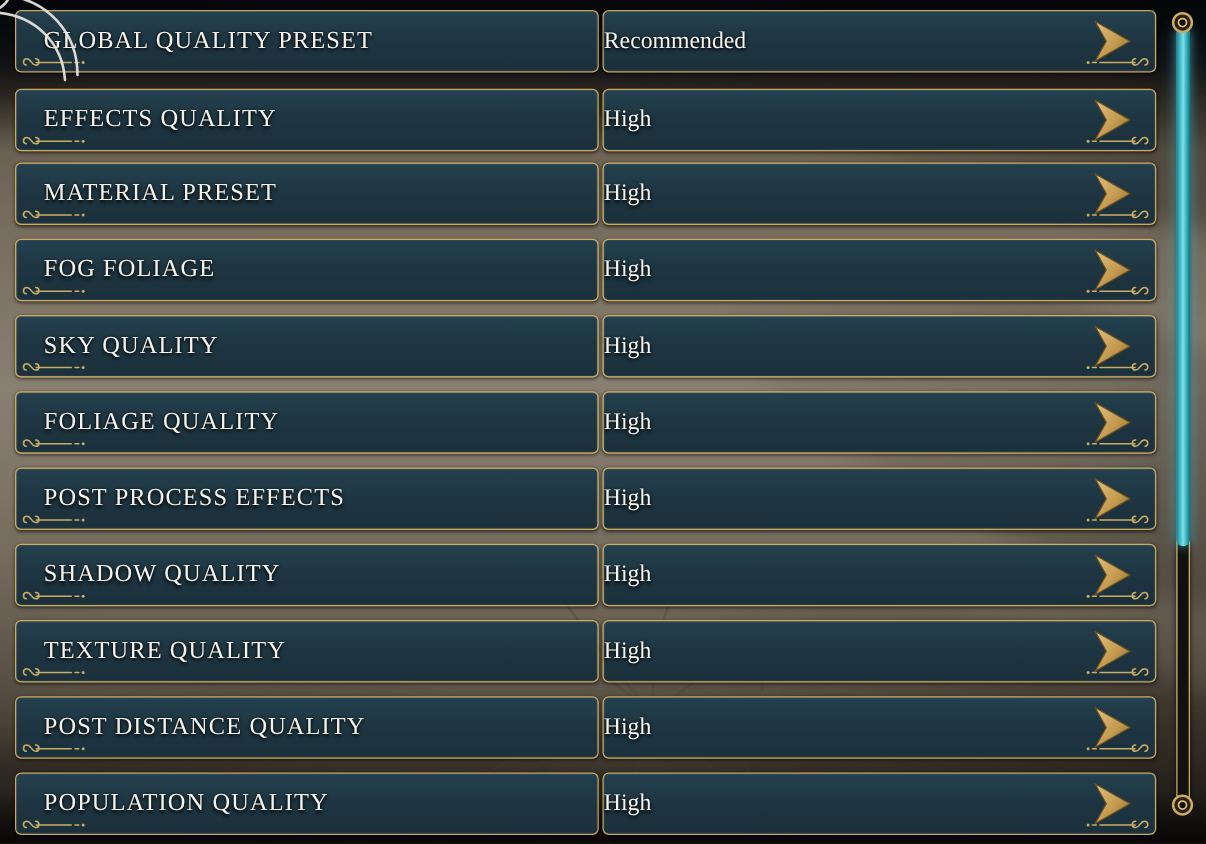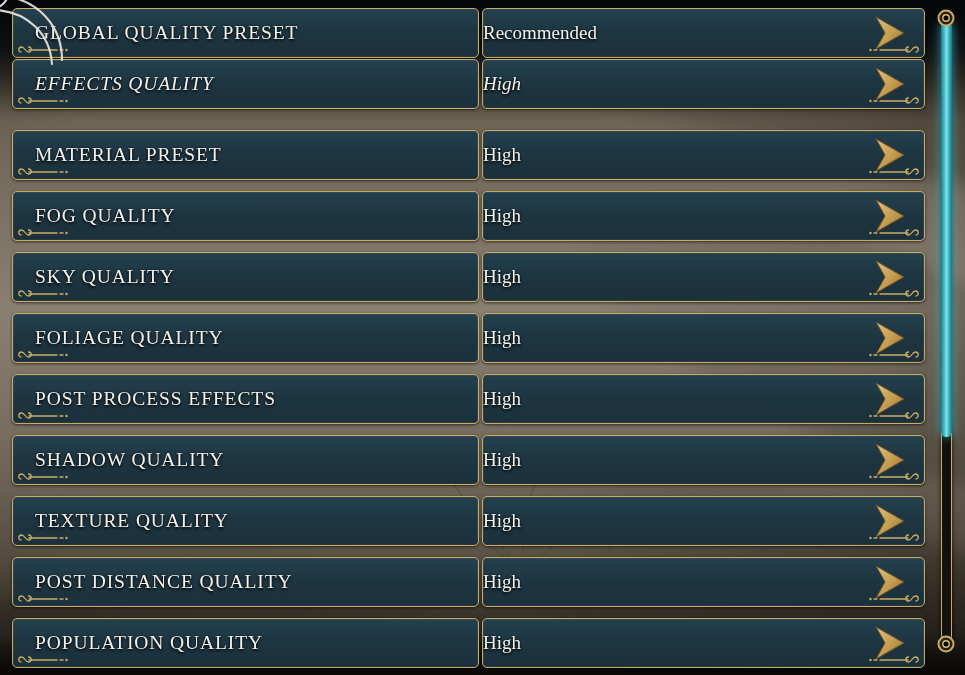--- a/index.html
+++ b/index.html
@@ -179,21 +179,21 @@
         <span class="flourish flourish-right"><svg viewBox="0 0 64 14" preserveAspectRatio="none">
       <g fill="none" stroke="#d4b468" stroke-width="1.3" stroke-linecap="round">
         <path d="M4 11 C 1 11, 1 6, 4.5 6 C 8 6, 8 11, 11.5 11 C 15 11, 15 6, 11.5 6"></path>
         <path d="M12 9 L 40 9"></path>
         <path d="M43 9 L 46 9"></path>
         <circle cx="49.5" cy="9" r="1.2" fill="#d4b468" stroke="none"></circle>
       </g>
           </svg></span>
       </div>
     </div>
-    <div class="row" style="top: 59px; font-style: italic;">
+    <div class="row" style="top: 71px;">
       <div class="panel panel-label">
         <span class="label-text">EFFECTS QUALITY</span>
         <span class="flourish flourish-left"><svg viewBox="0 0 64 14" preserveAspectRatio="none">
       <g fill="none" stroke="#d4b468" stroke-width="1.3" stroke-linecap="round">
         <path d="M4 11 C 1 11, 1 6, 4.5 6 C 8 6, 8 11, 11.5 11 C 15 11, 15 6, 11.5 6"></path>
         <path d="M12 9 L 40 9"></path>
         <path d="M43 9 L 46 9"></path>
         <circle cx="49.5" cy="9" r="1.2" fill="#d4b468" stroke="none"></circle>
       </g>
           </svg></span>
@@ -249,21 +249,21 @@
         <path d="M4 11 C 1 11, 1 6, 4.5 6 C 8 6, 8 11, 11.5 11 C 15 11, 15 6, 11.5 6"></path>
         <path d="M12 9 L 40 9"></path>
         <path d="M43 9 L 46 9"></path>
         <circle cx="49.5" cy="9" r="1.2" fill="#d4b468" stroke="none"></circle>
       </g>
           </svg></span>
       </div>
     </div>
     <div class="row" style="top: 191px;">
       <div class="panel panel-label">
-        <span class="label-text">FOG QUALITY</span>
+        <span class="label-text">FOG FOLIAGE</span>
         <span class="flourish flourish-left"><svg viewBox="0 0 64 14" preserveAspectRatio="none">
       <g fill="none" stroke="#d4b468" stroke-width="1.3" stroke-linecap="round">
         <path d="M4 11 C 1 11, 1 6, 4.5 6 C 8 6, 8 11, 11.5 11 C 15 11, 15 6, 11.5 6"></path>
         <path d="M12 9 L 40 9"></path>
         <path d="M43 9 L 46 9"></path>
         <circle cx="49.5" cy="9" r="1.2" fill="#d4b468" stroke="none"></circle>
       </g>
           </svg></span>
       </div>
       <div class="panel panel-value">

